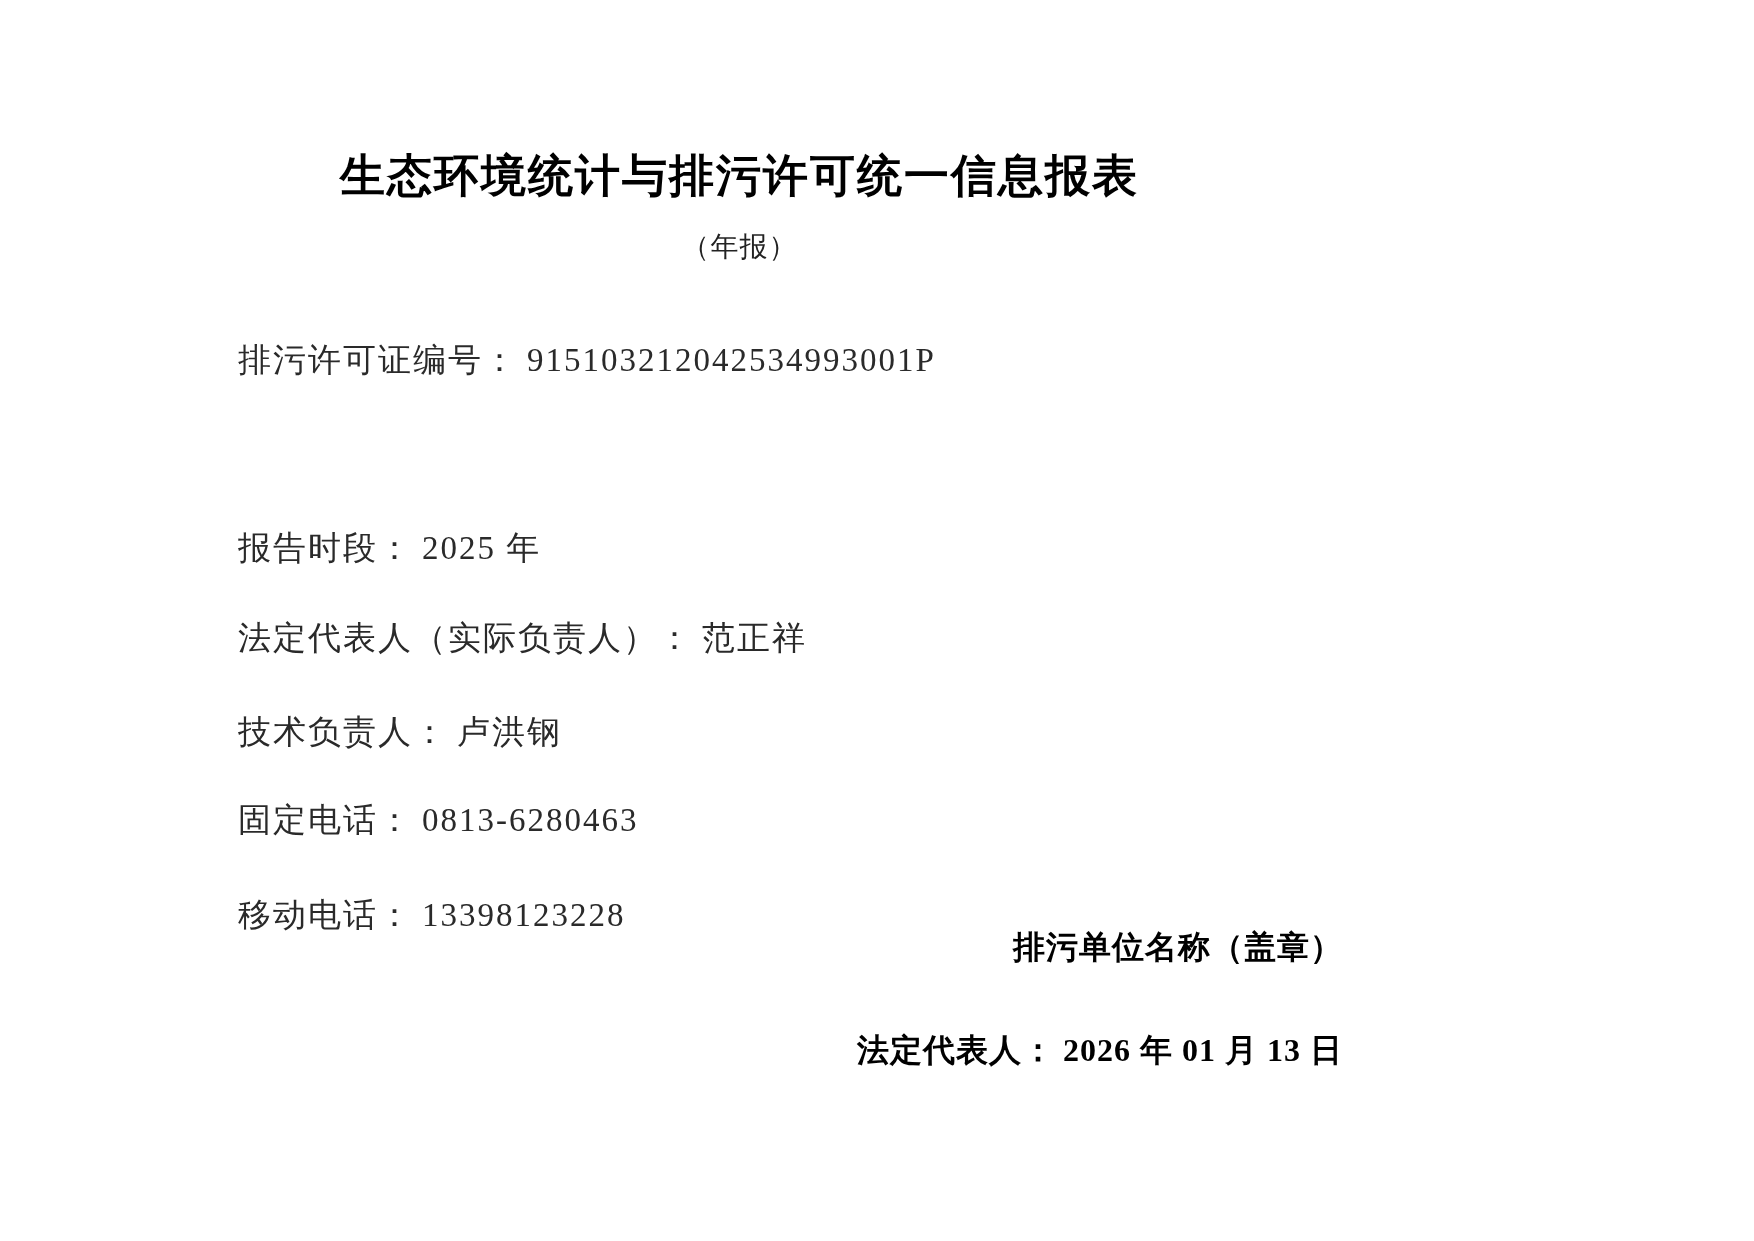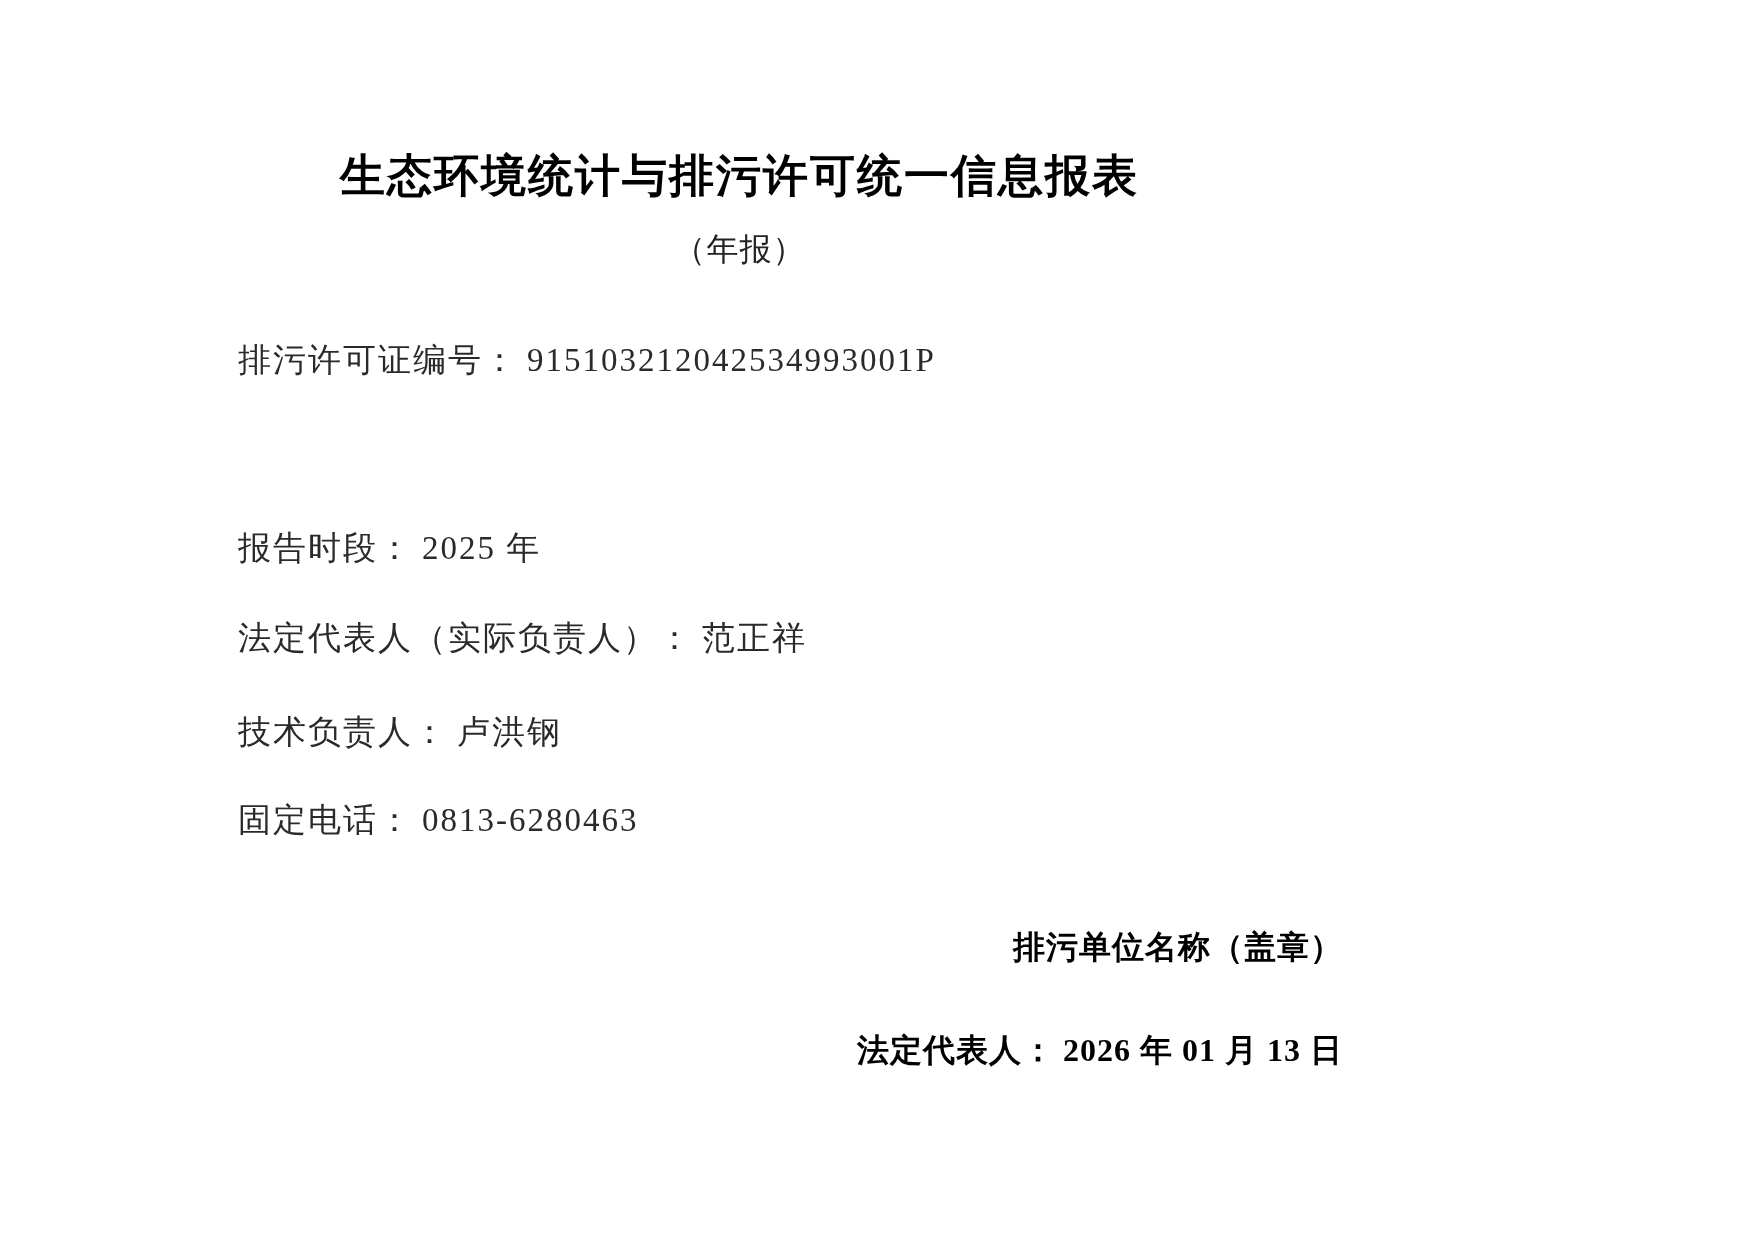--- a/index.html
+++ b/index.html
@@ -23,21 +23,21 @@
     font-weight: bold;
     color: #000000;
     letter-spacing: 2px;
   }
   .doc-subtitle {
     position: absolute;
     top: 228px;
     left: 0;
     right: 20px;
     text-align: center;
-    font-size: 32px;
+    font-size: 28px;
     font-weight: normal;
     color: #222222;
     letter-spacing: 1px;
   }
   .field-line {
     position: absolute;
     left: 197px;
     font-size: 33px;
     line-height: 40px;
     color: #2a2a2a;
@@ -89,20 +89,23 @@
   </div>
 
   <div class="field-line f4">
     <span>法定代表人（实际负责人）：</span><span class="field-value">范正祥</span>
   </div>
 
   <div class="field-line f6">
     <span>固定电话：</span><span class="field-value">0813-6280463</span>
   </div>
 
+  <div class="field-line f7">
+    <span>移动电话：</span><span class="field-value">13398123228</span>
+  </div>
 
   <div class="footer-line seal-line">排污单位名称（盖章）</div>
 
   <div class="footer-line date-line">
     <span>法定代表人：</span><span class="date-value">2026 年 01 月 13 日</span>
   </div>
 
 </div>
 
 </body></html>

